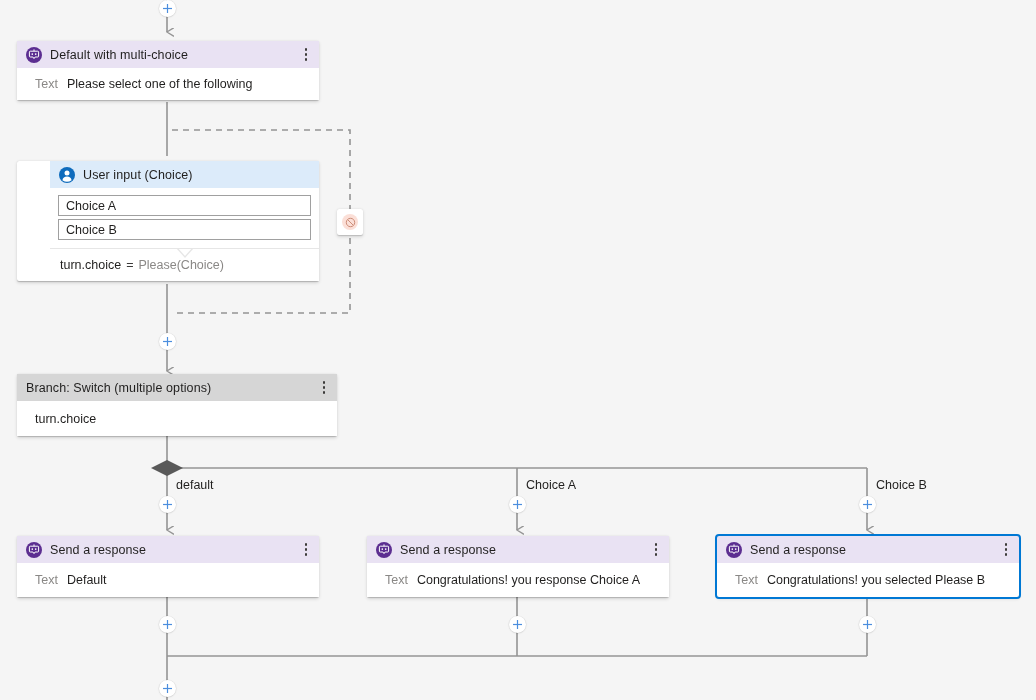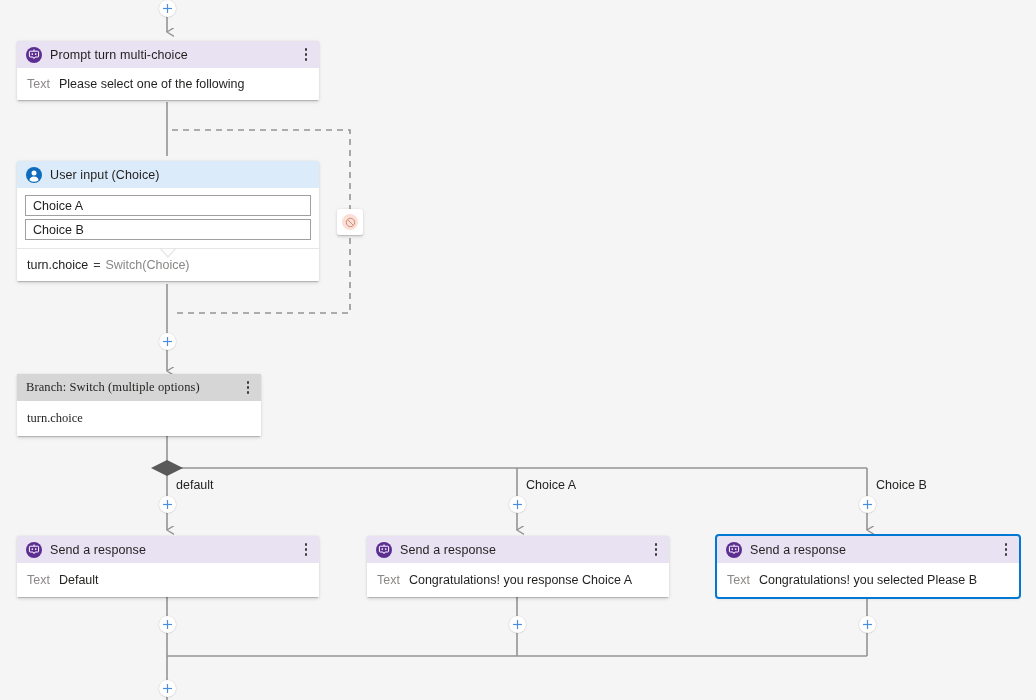--- a/index.html
+++ b/index.html
@@ -42,21 +42,21 @@
   .hdr-icon{width:16px;height:16px;margin-right:8px;flex:0 0 16px;display:block;}
   .menu-dots{
     width:14px;height:18px;flex:0 0 14px;
     display:flex;flex-direction:column;align-items:center;justify-content:center;gap:2.5px;
     cursor:pointer;
   }
   .menu-dots i{display:block;width:2.5px;height:2.5px;border-radius:50%;background:#3b3a39;}
 
   .node-body{
     background:#fff;
-    padding:0 10px;
+    padding:0 18px;
     height:32px;
     display:flex;align-items:center;
     font-size:12.5px;
     box-sizing:border-box;
   }
   .body-key{color:#8a8886;margin-right:9px;}
   .body-val{color:#201f1e;white-space:nowrap;overflow:hidden;text-overflow:ellipsis;}
 
   
   .choices-wrap{background:#fff;padding:7px 8px 8px 8px;}
@@ -170,66 +170,66 @@
 
   <div class="node" style="left:17px;top:41px;width:302px;">
     <div class="node-header purple">
       <svg class="hdr-icon" viewBox="0 0 16 16">
         <circle cx="8" cy="8" r="8" fill="#5c2e91"></circle>
         <path d="M4.3 4.2h7.4a.9.9 0 0 1 .9.9v4.0a.9.9 0 0 1-.9.9H9.1L8 11.6 6.9 10H4.3a.9.9 0 0 1-.9-.9V5.1a.9.9 0 0 1 .9-.9z" fill="none" stroke="#ffffff" stroke-width="1"></path>
         <circle cx="6.3" cy="7.1" r="0.85" fill="#ffffff"></circle>
         <circle cx="9.7" cy="7.1" r="0.85" fill="#ffffff"></circle>
         <line x1="8" y1="2.4" x2="8" y2="4.2" stroke="#ffffff" stroke-width="1"></line>
       </svg>
-      <span class="title">Prompt turn multi-choice</span>
+      <span class="title">Default with multi-choice</span>
       <span class="menu-dots">
           <i></i>
           <i></i>
           <i></i>
         </span>
     </div>
     <div class="node-body">
       <span class="body-key">Text</span>
       <span class="body-val">Please select one of the following</span>
     </div>
   </div>
 
-  <div class="node" style="left:17px;top:161px;width:302px;">
+  <div class="node" style="left:17px;top:161px;width:302px;padding-left:33px;">
     <div class="node-header blue">
       <svg class="hdr-icon" viewBox="0 0 16 16">
         <circle cx="8" cy="8" r="8" fill="#0f6cbd"></circle>
         <circle cx="8" cy="6" r="2.5" fill="#ffffff"></circle>
         <path d="M3.4 13.2a4.7 4.7 0 0 1 9.2 0 7.9 7.9 0 0 1-9.2 0z" fill="#ffffff"></path>
       </svg>
       <span class="title">User input (Choice)</span>
     </div>
     <div class="choices-wrap">
       <div class="choice-box">Choice A</div>
       <div class="choice-box">Choice B</div>
     </div>
     <div class="prop-row">
       <svg class="prop-notch" viewBox="0 0 38 11">
         <path d="M0 0 H11 L19 9 L27 0 H38" fill="none" stroke="#e6e6e6" stroke-width="1.3"></path>
       </svg>
       <span class="prop-name">turn.choice</span>
       <span class="prop-eq">=</span>
-      <span class="prop-src">Switch(Choice)</span>
+      <span class="prop-src">Please(Choice)</span>
     </div>
   </div>
 
   <div class="chip" style="left:337px;top:209px;">
     <span class="ring">
       <svg viewBox="0 0 12 12" width="11" height="11">
         <circle cx="6" cy="6" r="4.6" fill="none" stroke="#c8846f" stroke-width="1"></circle>
         <line x1="3.1" y1="3.1" x2="8.9" y2="8.9" stroke="#c8846f" stroke-width="1"></line>
       </svg>
     </span>
   </div>
 
-  <div class="node" style="left:17px;top:374px;width:244px;font-family:Liberation Serif, serif;">
+  <div class="node" style="left:17px;top:374px;width:320px;">
     <div class="node-header gray">
       <span class="title">Branch: Switch (multiple options)</span>
       <span class="menu-dots">
           <i></i>
           <i></i>
           <i></i>
         </span>
     </div>
     <div class="node-body" style="height:35px;">
       <span class="body-val">turn.choice</span>

